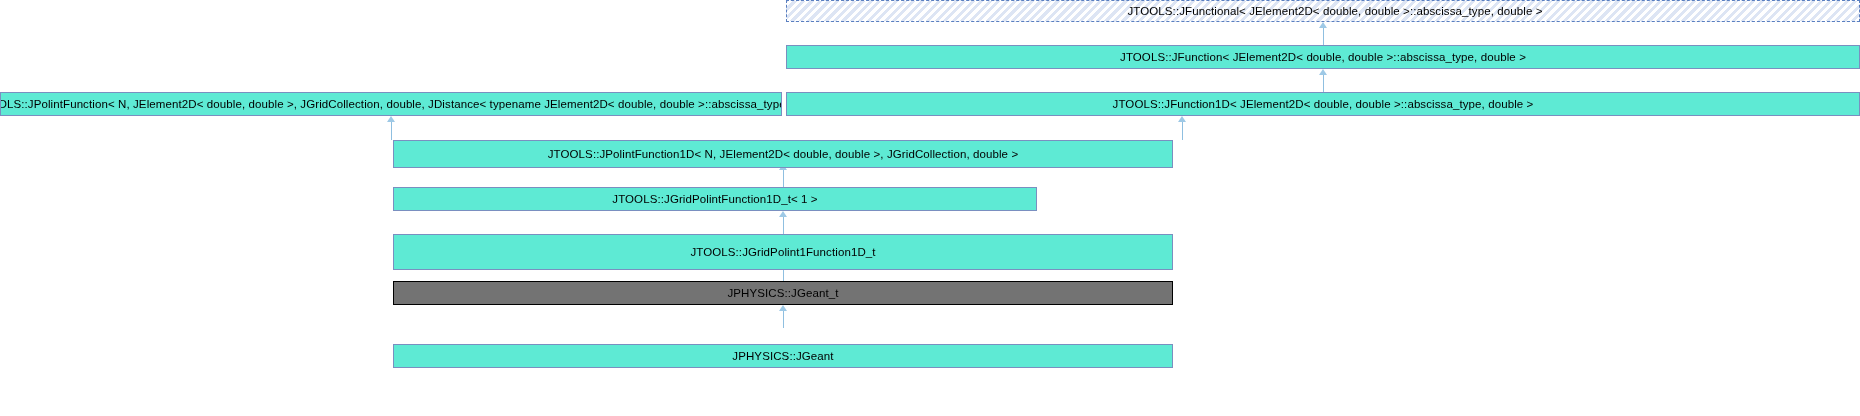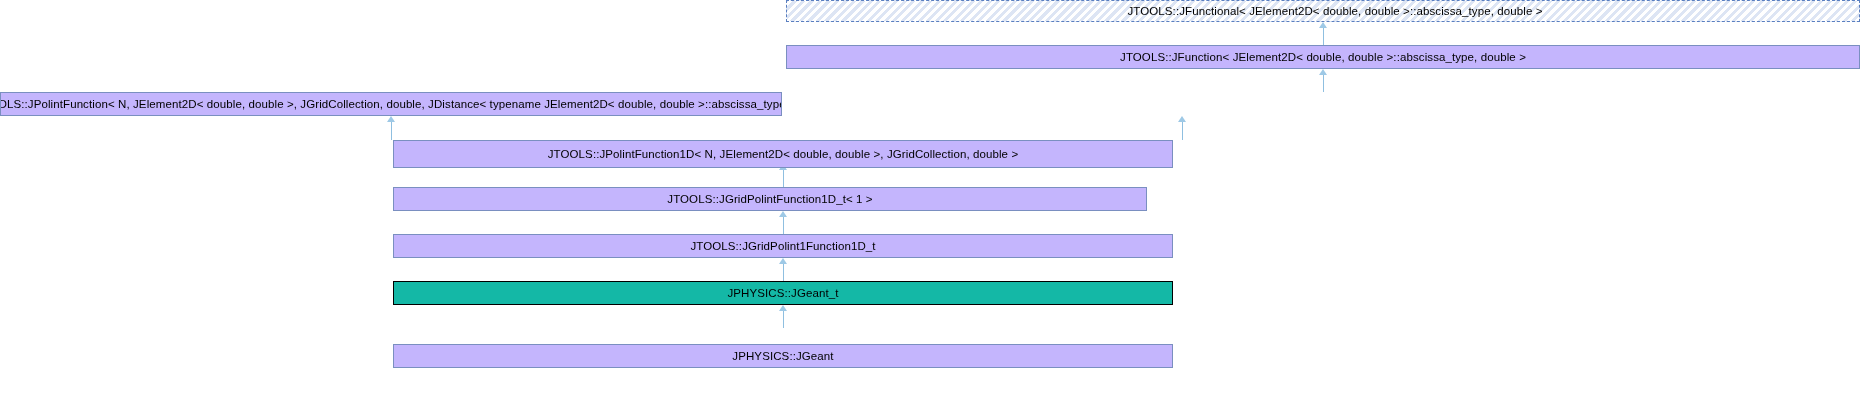--- a/index.html
+++ b/index.html
@@ -24,26 +24,26 @@
     justify-content: center;
     font-size: 11.5px;
     line-height: 1.1;
     color: #000000;
     white-space: nowrap;
     overflow: hidden;
     letter-spacing: 0.1px;
   }
   
   .node.normal {
-    background: #c4b5fd;
+    background: #5eead4;
     border: 1px solid #7a8fc0;
   }
   
   .node.focus {
-    background: #14b8a6;
+    background: #737373;
     border: 1px solid #000000;
   }
   
   .node.hatched {
     background-color: #f2f5fc;
     background-image: repeating-linear-gradient(
         -45deg,
         #ffffff 0px, #ffffff 3px,
         #dde5f4 3px, #dde5f4 6px);
     border: 1px dashed #5a7fc0;
@@ -103,30 +103,33 @@
   </div>
 
   <div class="node normal" style="left:786px; top:45px; width:1074px; height:24px;">
     <span class="label">JTOOLS::JFunction&lt; JElement2D&lt; double, double &gt;::abscissa_type, double &gt;</span>
   </div>
 
   <div class="node normal" style="left:0px; top:92px; width:782px; height:24px;">
     <span class="label">JTOOLS::JPolintFunction&lt; N, JElement2D&lt; double, double &gt;, JGridCollection, double, JDistance&lt; typename JElement2D&lt; double, double &gt;::abscissa_type &gt; &gt;</span>
   </div>
 
+  <div class="node normal" style="left:786px; top:92px; width:1074px; height:24px;">
+    <span class="label">JTOOLS::JFunction1D&lt; JElement2D&lt; double, double &gt;::abscissa_type, double &gt;</span>
+  </div>
 
   <div class="node normal" style="left:393px; top:140px; width:780px; height:28px;">
     <span class="label">JTOOLS::JPolintFunction1D&lt; N, JElement2D&lt; double, double &gt;, JGridCollection, double &gt;</span>
   </div>
 
-  <div class="node normal" style="left:393px; top:187px; width:754px; height:24px;">
+  <div class="node normal" style="left:393px; top:187px; width:644px; height:24px;">
     <span class="label">JTOOLS::JGridPolintFunction1D_t&lt; 1 &gt;</span>
   </div>
 
-  <div class="node normal" style="left:393px; top:234px; width:780px; height:24px;">
+  <div class="node normal" style="left:393px; top:234px; width:780px; height:36px;">
     <span class="label">JTOOLS::JGridPolint1Function1D_t</span>
   </div>
 
   <div class="node focus" style="left:393px; top:281px; width:780px; height:24px;">
     <span class="label">JPHYSICS::JGeant_t</span>
   </div>
 
   <div class="node normal" style="left:393px; top:344px; width:780px; height:24px;">
     <span class="label">JPHYSICS::JGeant</span>
   </div>

